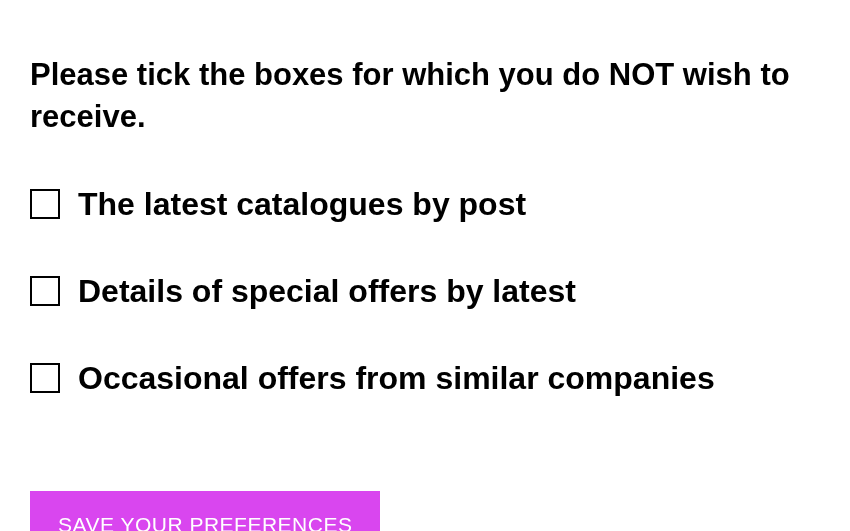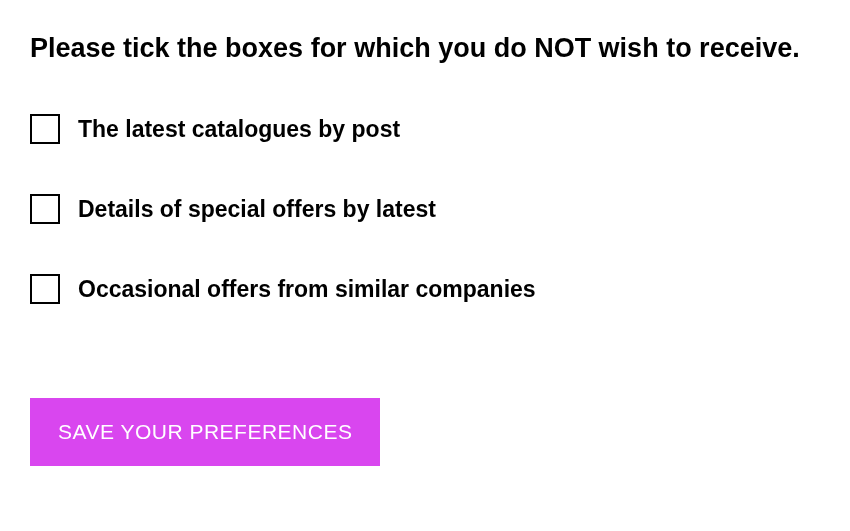--- a/index.html
+++ b/index.html
@@ -8,26 +8,27 @@
       box-sizing: border-box;
     }
     body {
       font-family: Arial, Helvetica, sans-serif;
       background: #ffffff;
       padding: 30px;
       width: 850px;
       height: 531px;
     }
     .heading {
-      font-size: 27px;
+      font-size: 31px;
       font-weight: bold;
       color: #000000;
       line-height: 1.35;
       margin-bottom: 48px;
       max-width: 780px;
+      margin-top: 24px;
     }
     .checkbox-group {
       margin-bottom: 50px;
     }
     .checkbox-item {
       display: flex;
       align-items: center;
       margin-bottom: 50px;
     }
     .checkbox-item:last-child {
@@ -39,21 +40,21 @@
       height: 30px;
       border: 2.5px solid #000000;
       background: #ffffff;
       flex-shrink: 0;
       margin-right: 18px;
       cursor: pointer;
       appearance: none;
       -webkit-appearance: none;
     }
     .checkbox-label {
-      font-size: 23px;
+      font-size: 32px;
       font-weight: bold;
       color: #000000;
       cursor: pointer;
     }
     .save-button {
       background: #d946ef;
       color: #ffffff;
       border: none;
       padding: 22px 28px;
       font-size: 21px;

